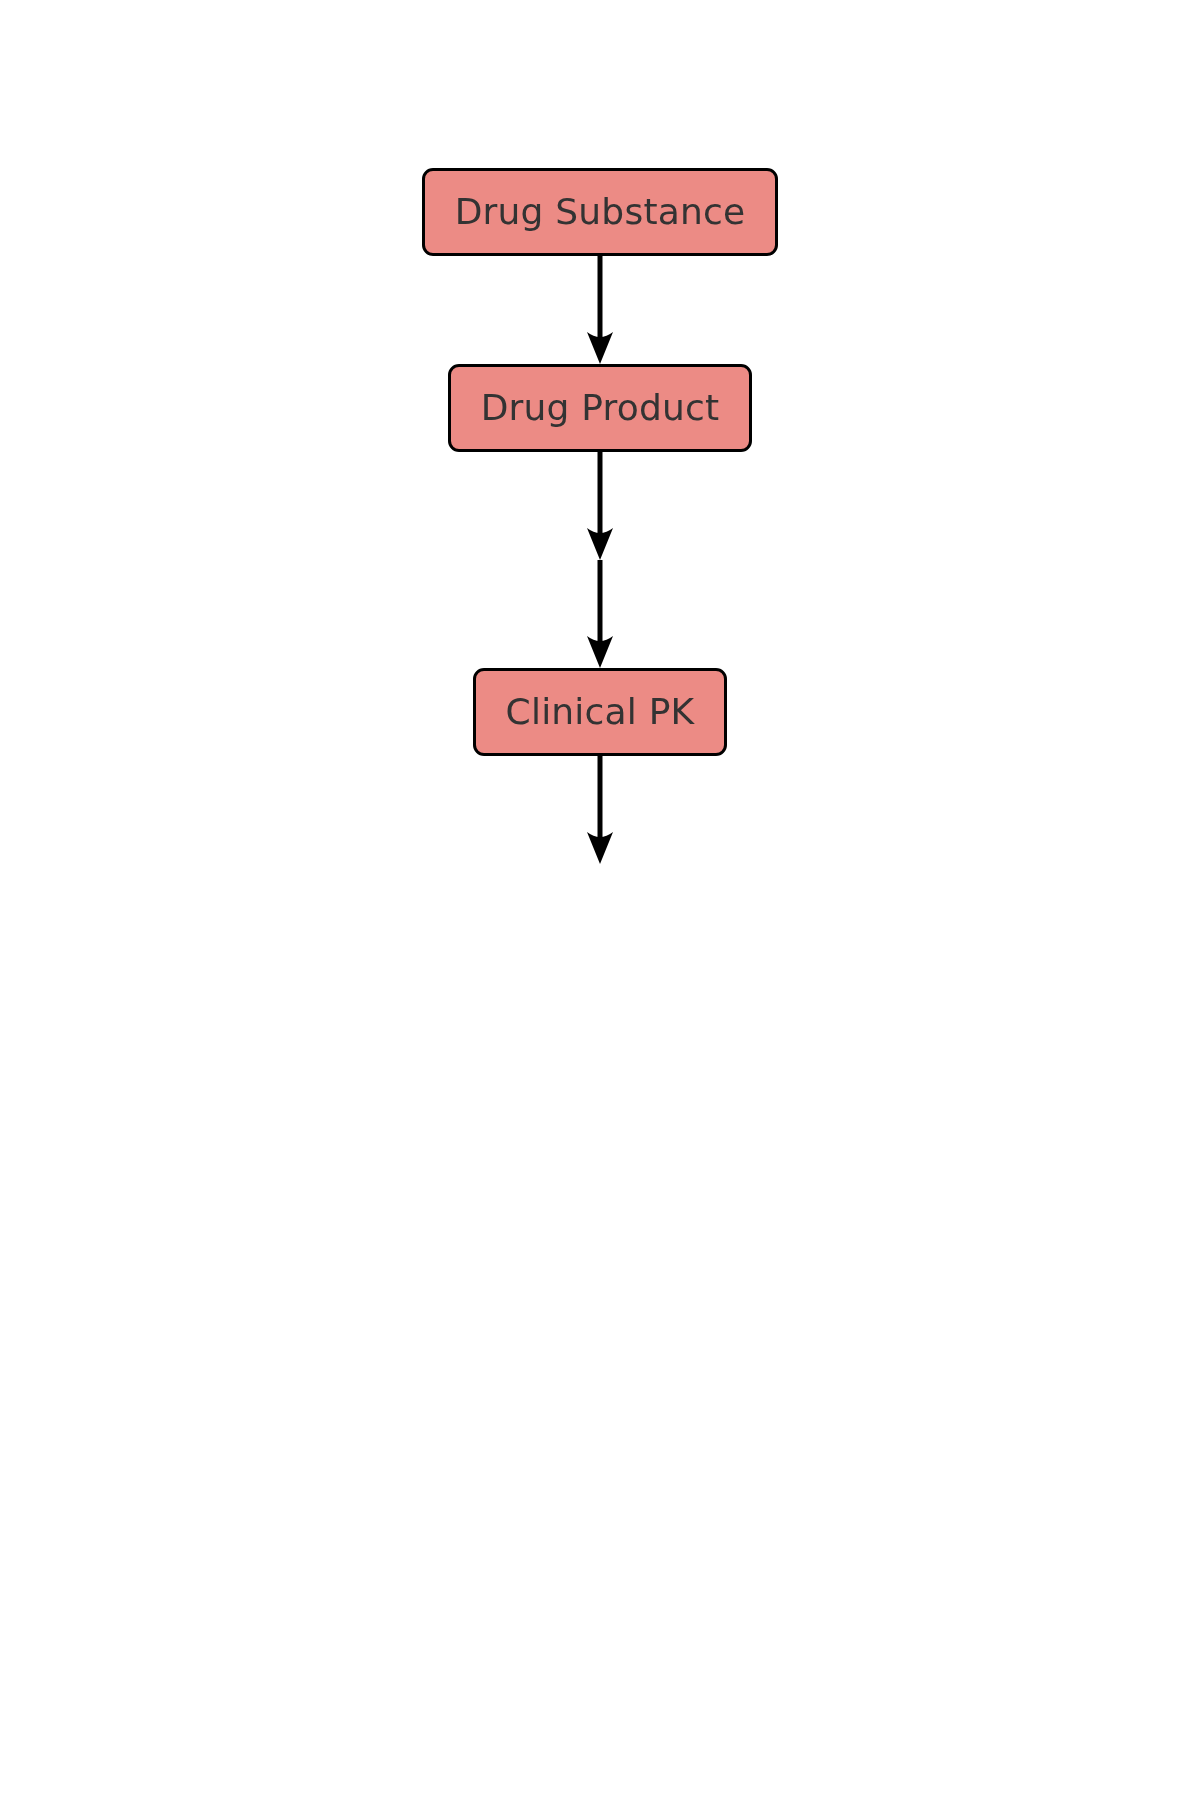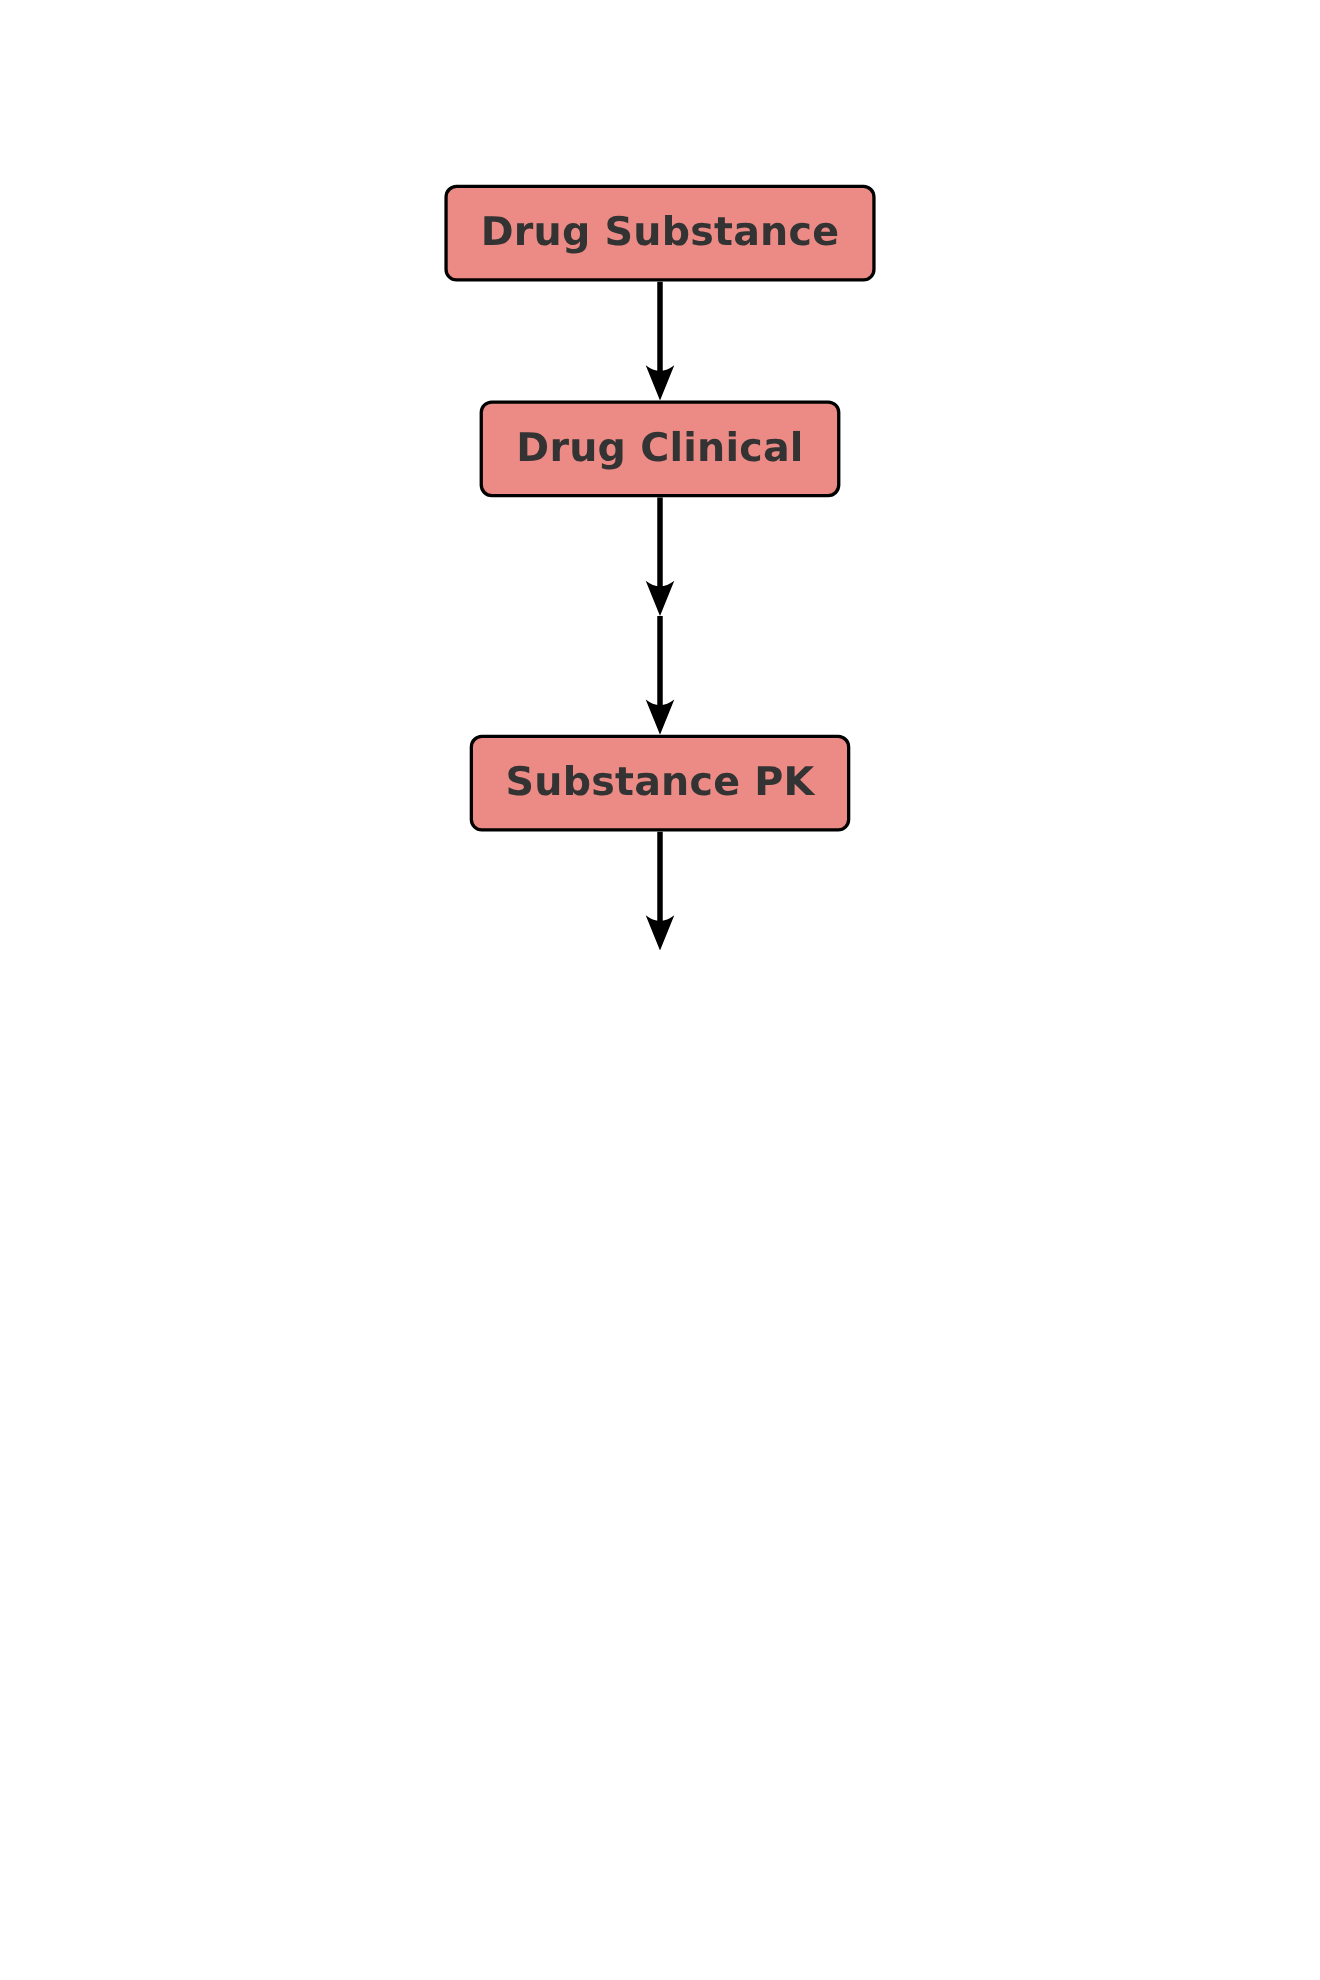--- a/index.html
+++ b/index.html
@@ -34,21 +34,21 @@
   }
 
   .node {
     box-sizing: border-box;
     background: #ec8b85;
     border: 3px solid #000000;
     border-radius: 11px;
     color: #333333;
     font-size: 36px;
     line-height: 1;
-    font-weight: 700;
+    font-weight: 400;
     letter-spacing: 0.2px;
     height: 88px;
     padding: 0 30px;
     display: flex;
     align-items: center;
     justify-content: center;
     white-space: nowrap;
   }
 
   
@@ -76,21 +76,21 @@
     <span class="connector">
       <svg viewBox="0 0 40 108" xmlns="http://www.w3.org/2000/svg" aria-hidden="true">
         <g>
           <line x1="20" y1="0" x2="20" y2="84" stroke="#000000" stroke-width="5"></line>
           <path d="M20 108 L7 76 Q20 86 33 76 Z" fill="#000000"></path>
         </g>
       </svg>
     </span>
 
     <div class="node">
-      <span>Drug Clinical</span>
+      <span>Drug Product</span>
     </div>
 
     <span class="connector">
       <svg viewBox="0 0 40 108" xmlns="http://www.w3.org/2000/svg" aria-hidden="true">
         <g>
           <line x1="20" y1="0" x2="20" y2="84" stroke="#000000" stroke-width="5"></line>
           <path d="M20 108 L7 76 Q20 86 33 76 Z" fill="#000000"></path>
         </g>
       </svg>
     </span>
@@ -99,21 +99,21 @@
     <span class="connector">
       <svg viewBox="0 0 40 108" xmlns="http://www.w3.org/2000/svg" aria-hidden="true">
         <g>
           <line x1="20" y1="0" x2="20" y2="84" stroke="#000000" stroke-width="5"></line>
           <path d="M20 108 L7 76 Q20 86 33 76 Z" fill="#000000"></path>
         </g>
       </svg>
     </span>
 
     <div class="node">
-      <span>Substance PK</span>
+      <span>Clinical PK</span>
     </div>
 
     <span class="connector">
       <svg viewBox="0 0 40 108" xmlns="http://www.w3.org/2000/svg" aria-hidden="true">
         <g>
           <line x1="20" y1="0" x2="20" y2="84" stroke="#000000" stroke-width="5"></line>
           <path d="M20 108 L7 76 Q20 86 33 76 Z" fill="#000000"></path>
         </g>
       </svg>
     </span>

